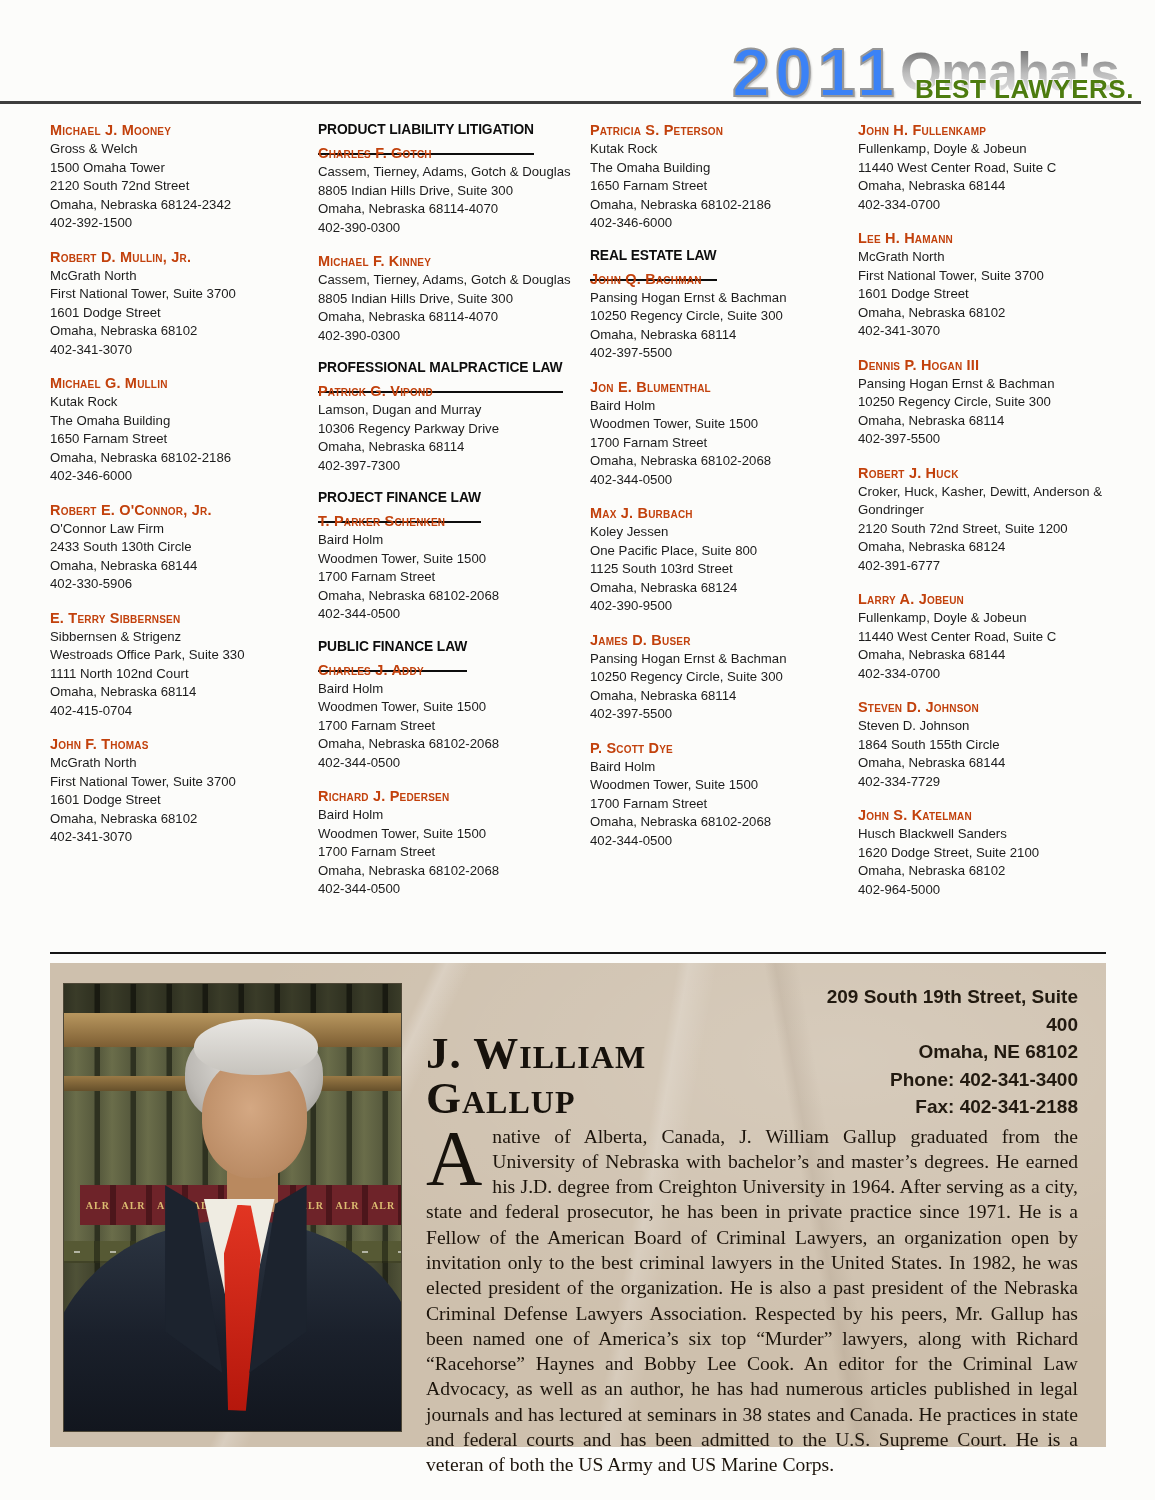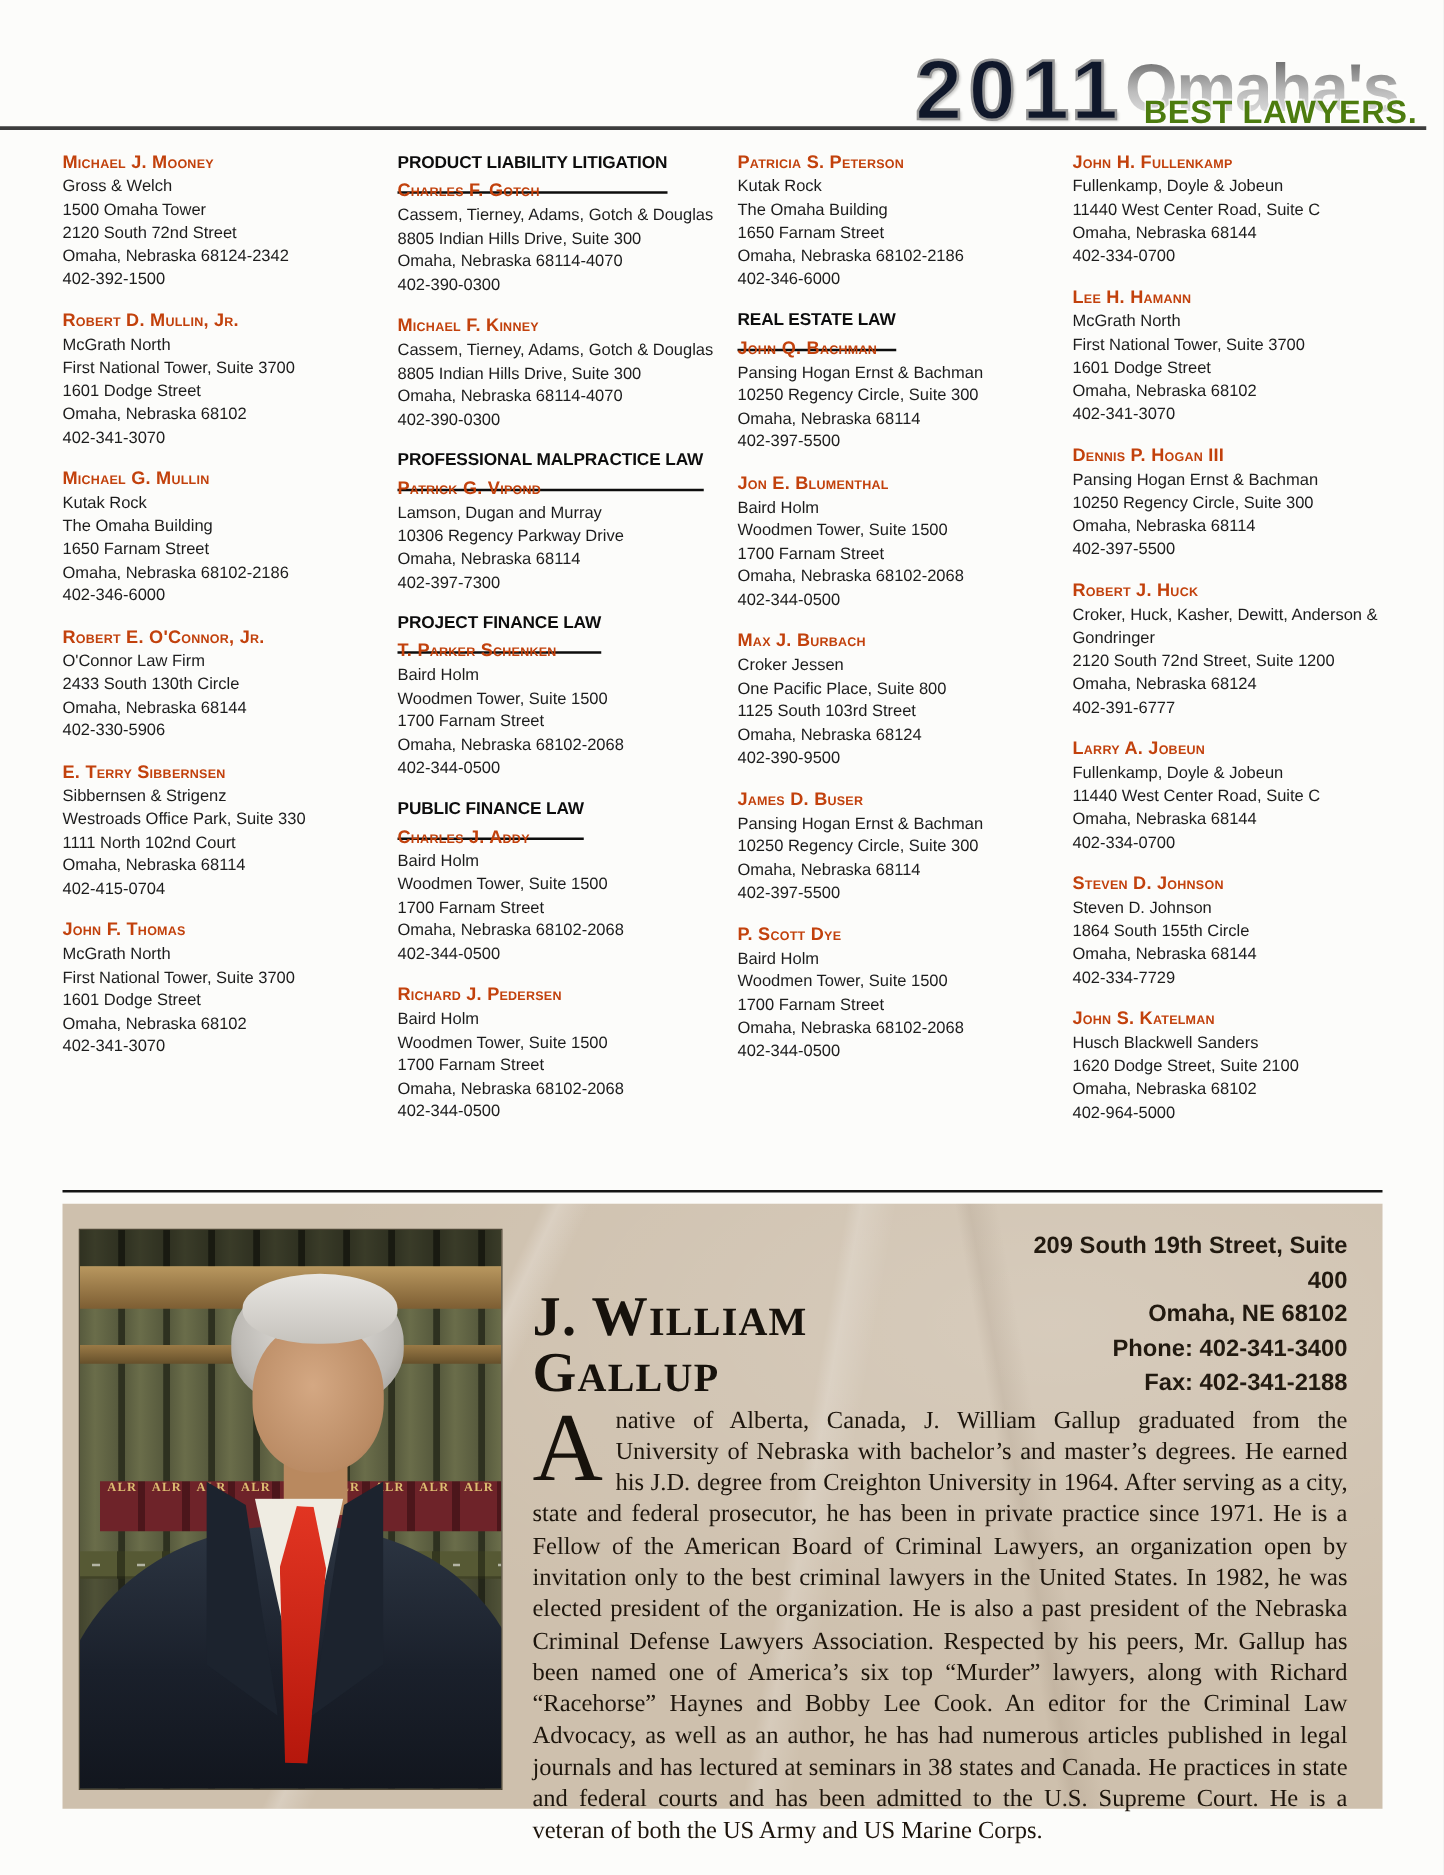--- a/index.html
+++ b/index.html
@@ -2,21 +2,21 @@
 <html><head>
 <meta charset="utf-8">
 <style>
   html,body{margin:0;padding:0;background:#e8e8e8;}
   .page{position:relative;width:1155px;height:1500px;background:#fcfcfa;overflow:hidden;
         font-family:"Liberation Sans",sans-serif;margin:0 auto;}
 
   
   .masthead{position:absolute;top:0;left:0;width:1155px;height:104px;}
   .hdr-year{position:absolute;top:38px;left:732px;font-size:68px;font-weight:bold;line-height:1;
-            color:#0f172a;-webkit-text-stroke:2px #979797;letter-spacing:5px;
+            color:#3b82f6;-webkit-text-stroke:2px #979797;letter-spacing:5px;
             text-shadow:2px 2px 2px rgba(0,0,0,.18);z-index:1;}
   .hdr-omahas{position:absolute;top:44px;left:900px;font-size:54px;font-weight:bold;line-height:1;
             background:linear-gradient(#636363,#bdbdbd 55%,#e8e8e8);-webkit-background-clip:text;
             background-clip:text;color:transparent;z-index:2;letter-spacing:-1px;}
   .hdr-best{position:absolute;top:76px;left:915px;font-size:26px;font-weight:bold;line-height:1;
             color:#4d7c0f;letter-spacing:.5px;z-index:3;
             text-shadow:-1px -1px 0 rgba(255,255,255,.85),1px -1px 0 rgba(255,255,255,.6);}
   .header-rule{position:absolute;top:101px;left:0;width:1141px;height:3px;background:#3d3d3d;}
 
   
@@ -42,21 +42,21 @@
   
   .photo{position:relative;width:337px;height:447px;flex:none;overflow:hidden;
          border:1px solid #4e4737;
          background:repeating-linear-gradient(90deg,#585b3e 0px,#6a6d4a 12px,#585b3e 30px,#2e3120 31px,#2e3120 36px);}
   .ph-darktop{position:absolute;top:0;left:0;right:0;height:6.5%;background:rgba(0,0,0,.45);}
   .ph-wood1{position:absolute;top:6.5%;left:0;right:0;height:7.5%;
             background:linear-gradient(#b8975f,#online 0,#7d5e33);background:linear-gradient(#b8975f,#7d5e33);}
   .ph-wood2{position:absolute;top:20.5%;left:0;right:0;height:3.5%;background:linear-gradient(#9a7a46,#66502b);}
   .alr-band{position:absolute;top:45%;left:16px;right:0;height:9%;
             background:repeating-linear-gradient(90deg,#6e2329 0 30px,#4c161b 30px 36px);
-            display:flex;align-items:flex-start;}
+            display:flex;align-items:center;}
   .alr-band span{flex:1;text-align:center;font-family:"Liberation Serif",serif;font-weight:bold;
             font-size:10px;color:#dcbd71;letter-spacing:1px;}
   .num-band{position:absolute;top:57.5%;left:0;right:0;height:5%;
             background:repeating-linear-gradient(90deg,#565934 0 30px,#34371f 30px 36px);}
   .num-band:after{content:"";position:absolute;top:45%;left:0;right:0;height:2px;
             background:repeating-linear-gradient(90deg,transparent 0 10px,rgba(255,255,255,.55) 10px 16px,transparent 16px 36px);}
   .ph-dim{position:absolute;top:62%;left:0;right:0;bottom:0;background:rgba(10,12,6,.28);}
   .hair{position:absolute;left:36%;top:8%;width:41%;height:24%;z-index:5;
         background:radial-gradient(ellipse at 50% 35%,#ebe9e5,#bcb9b4 68%,#8f8c86);
         border-radius:50% 50% 44% 44%;}
@@ -229,21 +229,21 @@
         <div class="entry">
           <div class="lname">Jon E. Blumenthal</div>
           <div class="aline">Baird Holm</div>
           <div class="aline">Woodmen Tower, Suite 1500</div>
           <div class="aline">1700 Farnam Street</div>
           <div class="aline">Omaha, Nebraska 68102-2068</div>
           <div class="aline">402-344-0500</div>
         </div>
         <div class="entry">
           <div class="lname">Max J. Burbach</div>
-          <div class="aline">Croker Jessen</div>
+          <div class="aline">Koley Jessen</div>
           <div class="aline">One Pacific Place, Suite 800</div>
           <div class="aline">1125 South 103rd Street</div>
           <div class="aline">Omaha, Nebraska 68124</div>
           <div class="aline">402-390-9500</div>
         </div>
         <div class="entry">
           <div class="lname">James D. Buser</div>
           <div class="aline">Pansing Hogan Ernst &amp; Bachman</div>
           <div class="aline">10250 Regency Circle, Suite 300</div>
           <div class="aline">Omaha, Nebraska 68114</div>

